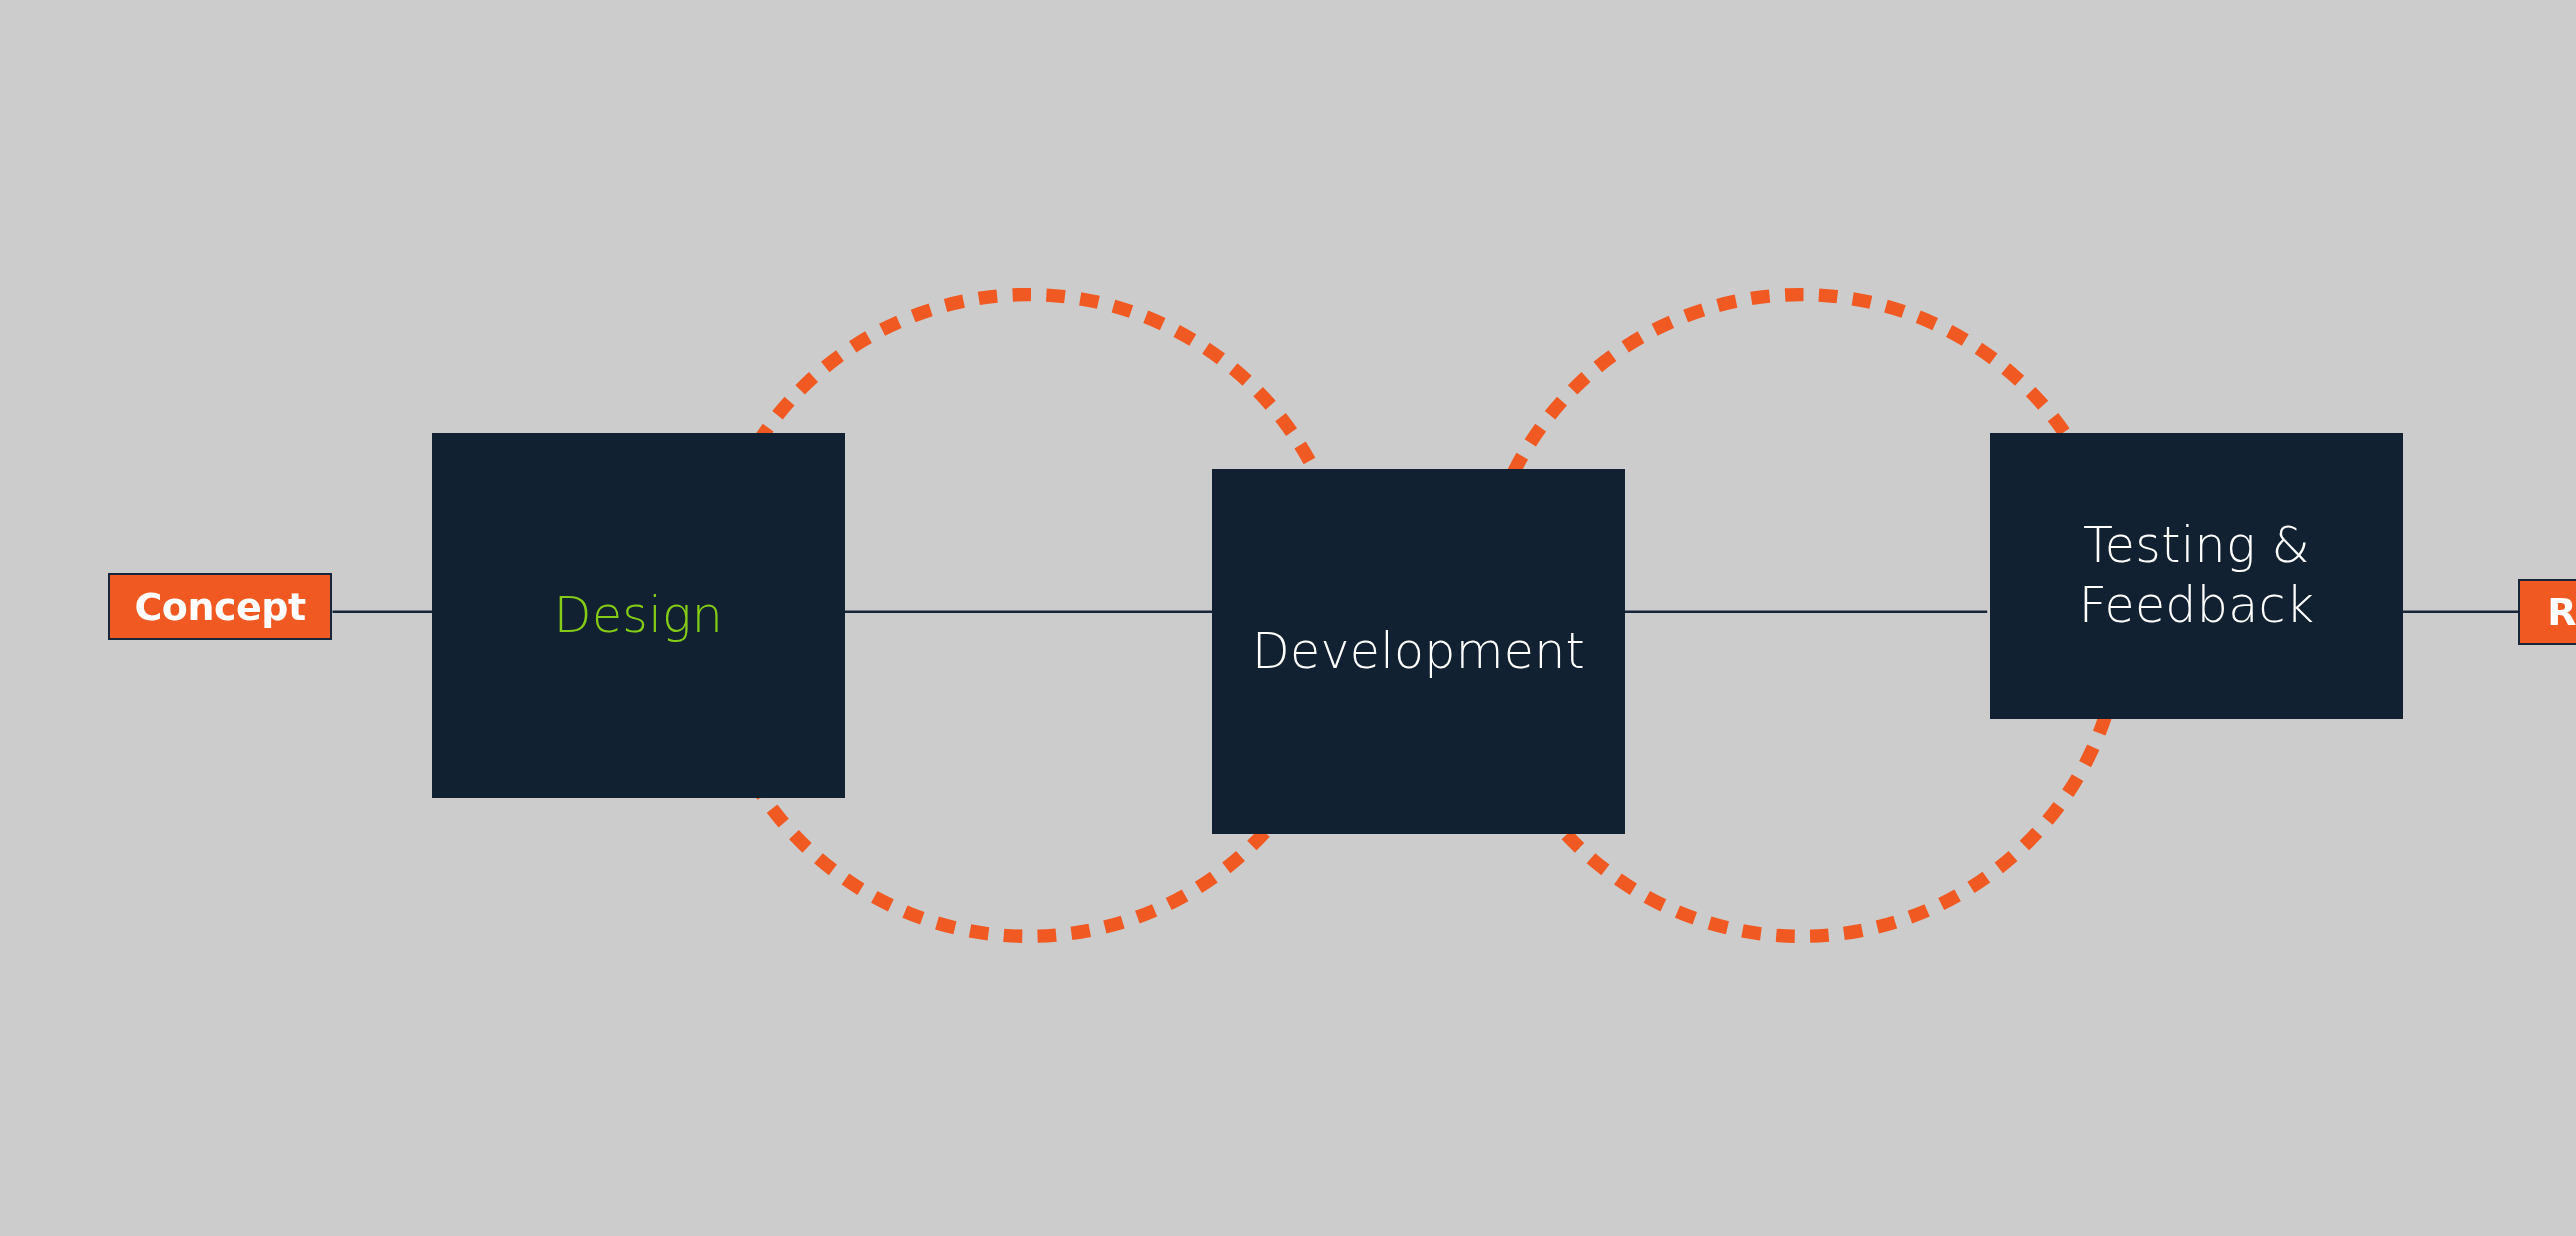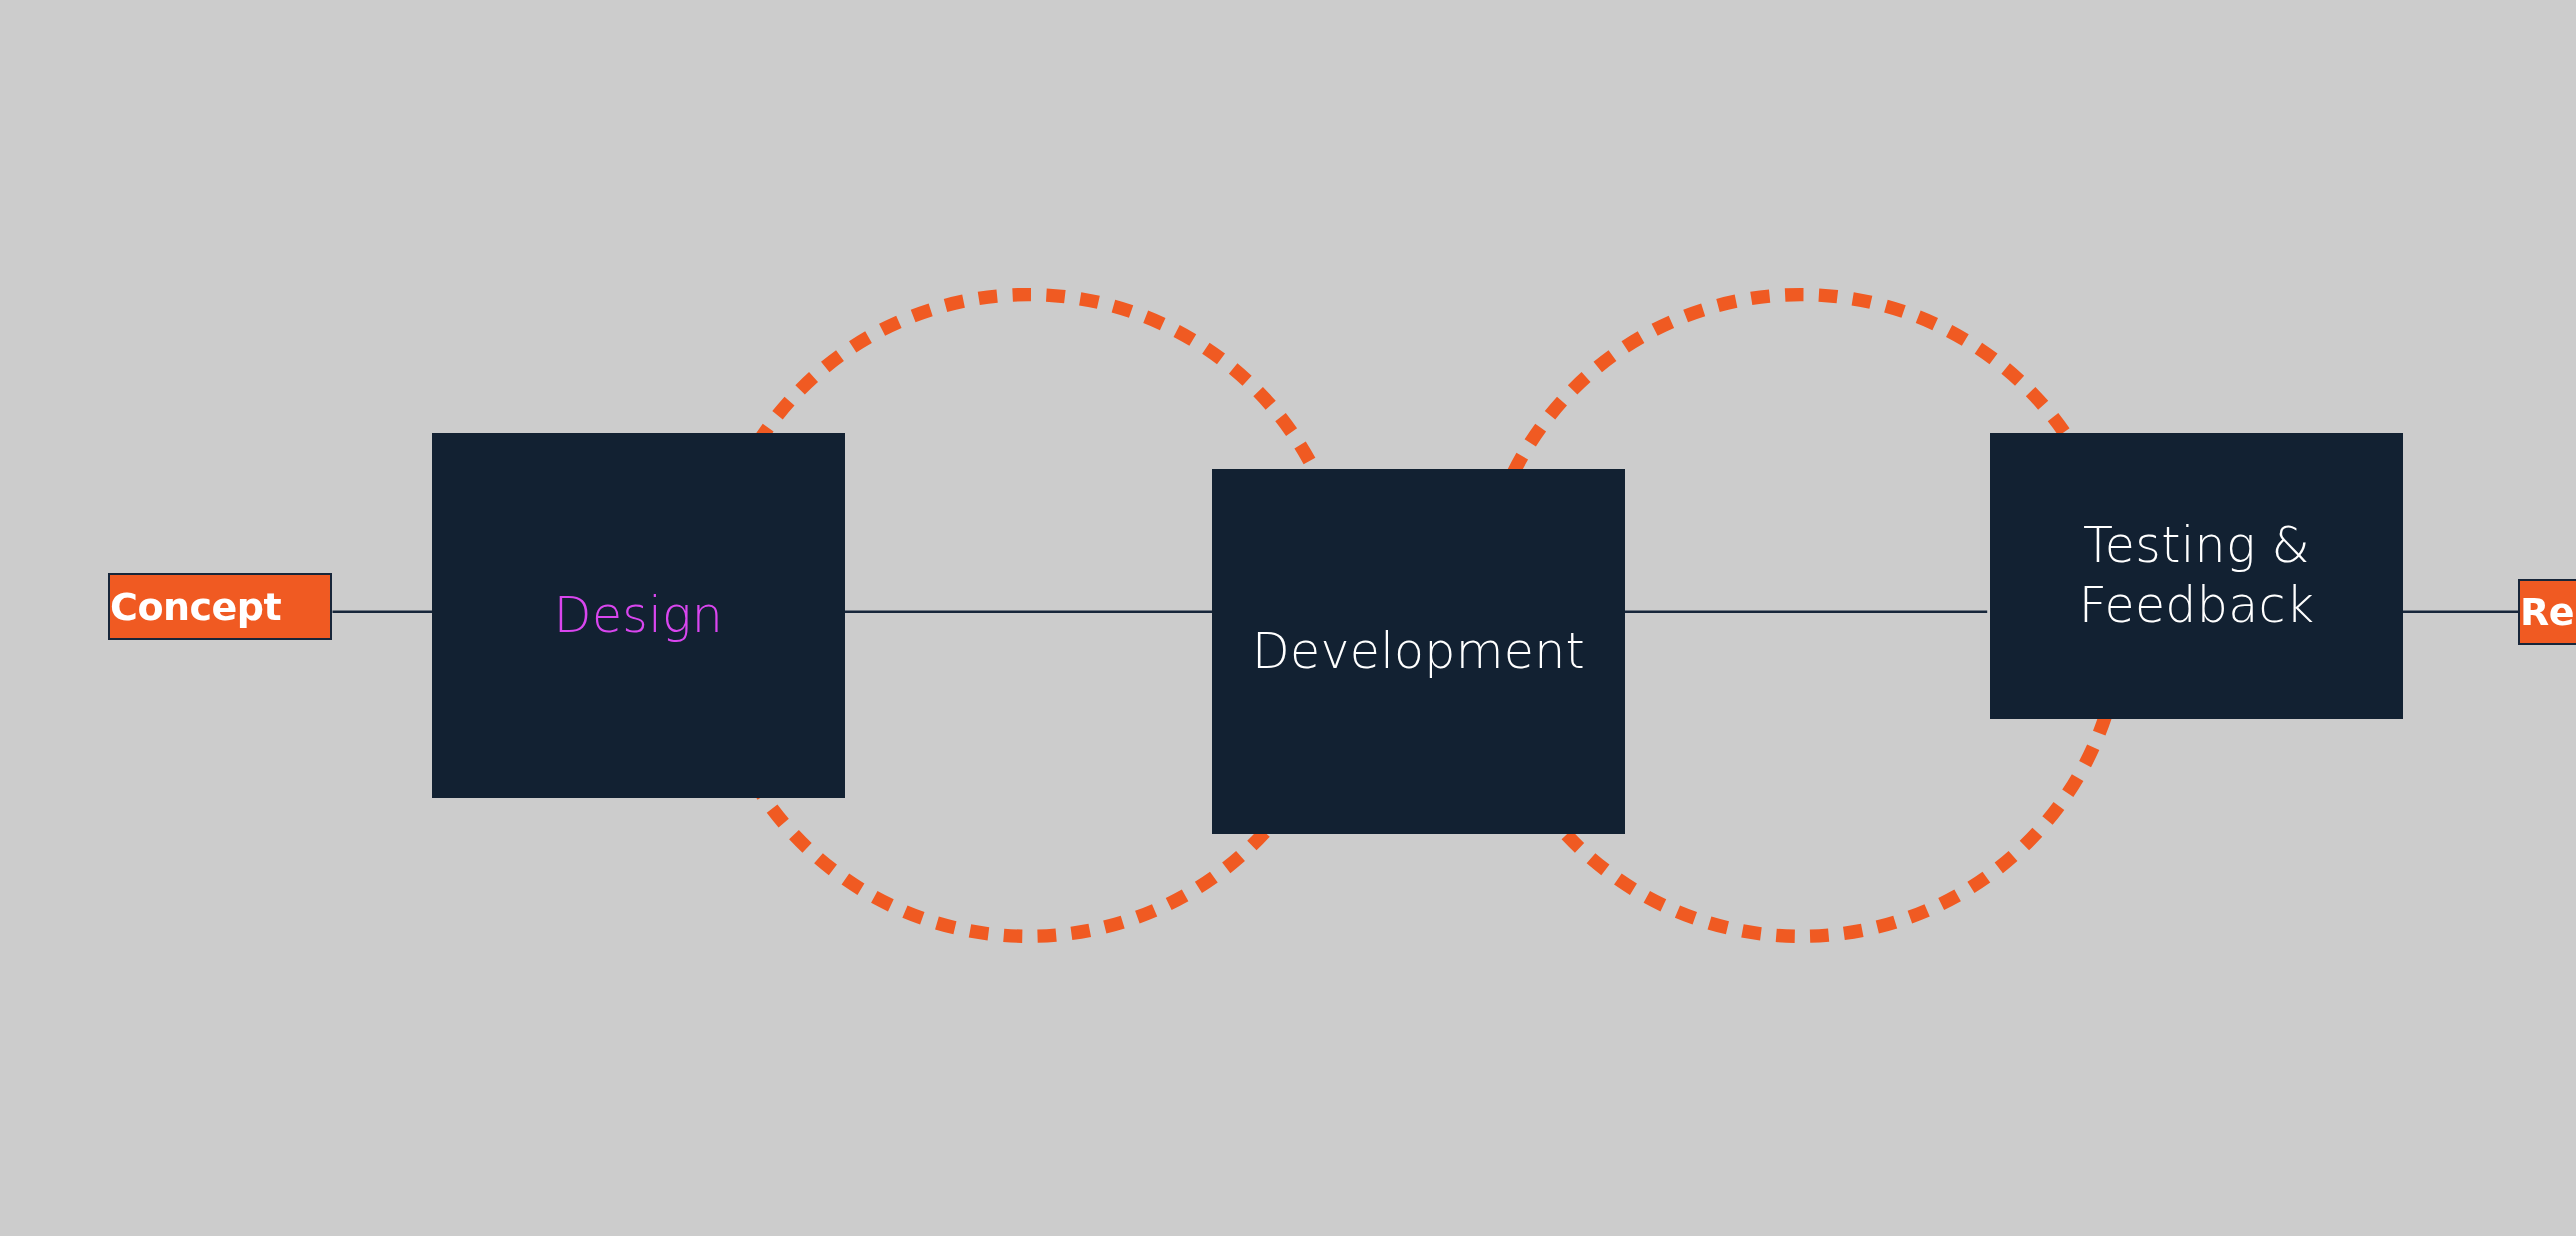--- a/index.html
+++ b/index.html
@@ -44,21 +44,21 @@
     white-space: pre-line;
   }
   
   .endpoint-chip {
     position: absolute;
     box-sizing: border-box;
     background: #F05A22;
     border: 2.1px solid #17263a;
     display: flex;
     align-items: center;
-    justify-content: flex-start;
+    justify-content: center;
   }
   .endpoint-chip-label {
     color: #ffffff;
     font-family: "DejaVu Sans", sans-serif;
     font-weight: bold;
     font-size: 38px;
     letter-spacing: -0.5px;
     line-height: 1;
   }
 </style>
@@ -74,21 +74,21 @@
     </g>
     <g>
       <line id="conn-0" x1="645" y1="1188" x2="860" y2="1188" stroke="#17263a" stroke-width="5"></line>
       <line id="conn-1" x1="1620" y1="1188" x2="2372" y2="1188" stroke="#17263a" stroke-width="5"></line>
       <line id="conn-2" x1="3133" y1="1188" x2="3858" y2="1188" stroke="#17263a" stroke-width="5"></line>
       <line id="conn-3" x1="4620" y1="1188" x2="4891" y2="1188" stroke="#17263a" stroke-width="5"></line>
     </g>
   </svg>
 
   <div class="stage-box" id="stage-box-0" style="left: 432px; top: 433px; width: 413px; height: 365px; background: rgb(18, 33, 50);">
-    <span class="stage-box-label" style="color: #d946ef;">Design</span>
+    <span class="stage-box-label" style="color: #84cc16;">Design</span>
   </div>
   <div class="stage-box" id="stage-box-1" style="left: 1212px; top: 433px; width: 413px; height: 365px; background: rgb(18, 33, 50); margin-top: 36px;">
     <span class="stage-box-label" style="color: rgb(255, 255, 255);">Development</span>
   </div>
   <div class="stage-box" id="stage-box-2" style="left: 1977px; top: 433px; width: 413px; height: 286px; background: rgb(18, 33, 50); margin-left: 13px;">
     <span class="stage-box-label" style="color: rgb(255, 255, 255);">Testing &amp;
 Feedback</span>
   </div>
 
   <div class="endpoint-chip" id="endpoint-chip-0" style="left: 108px; top: 573px; width: 224px; height: 67px; background: rgb(240, 90, 34); border-color: rgb(23, 38, 58);">

